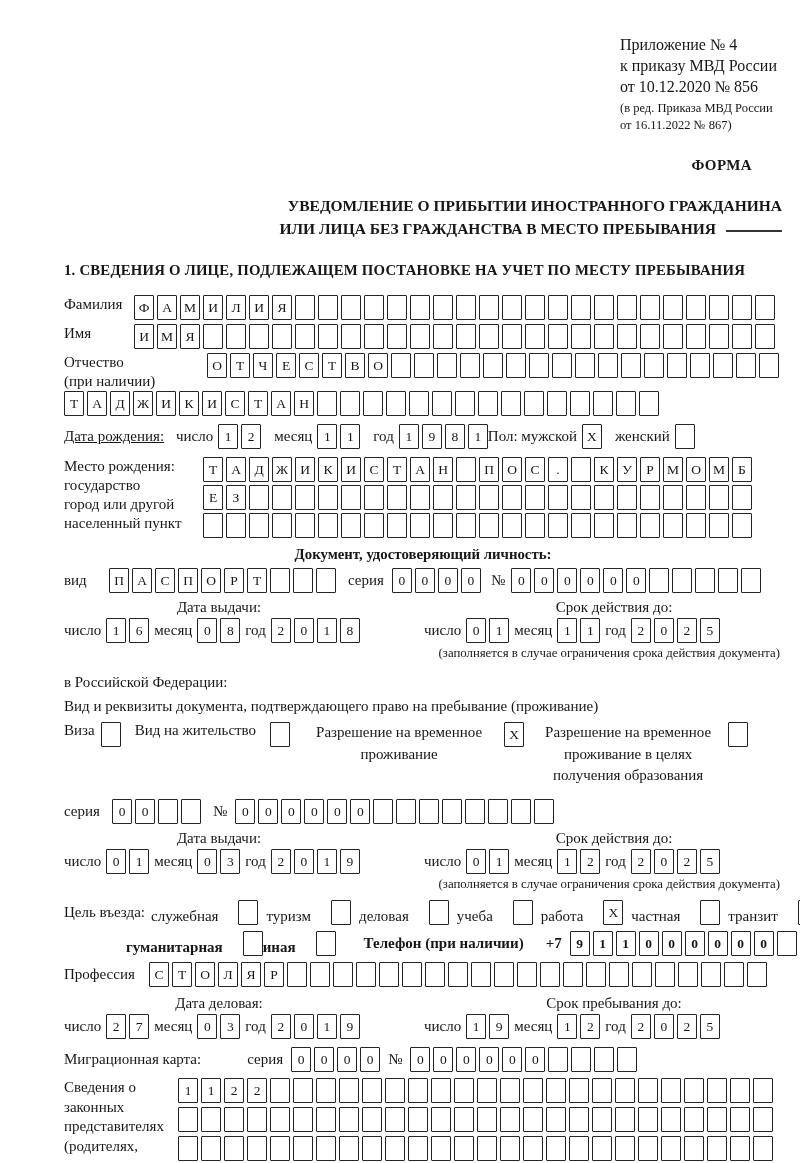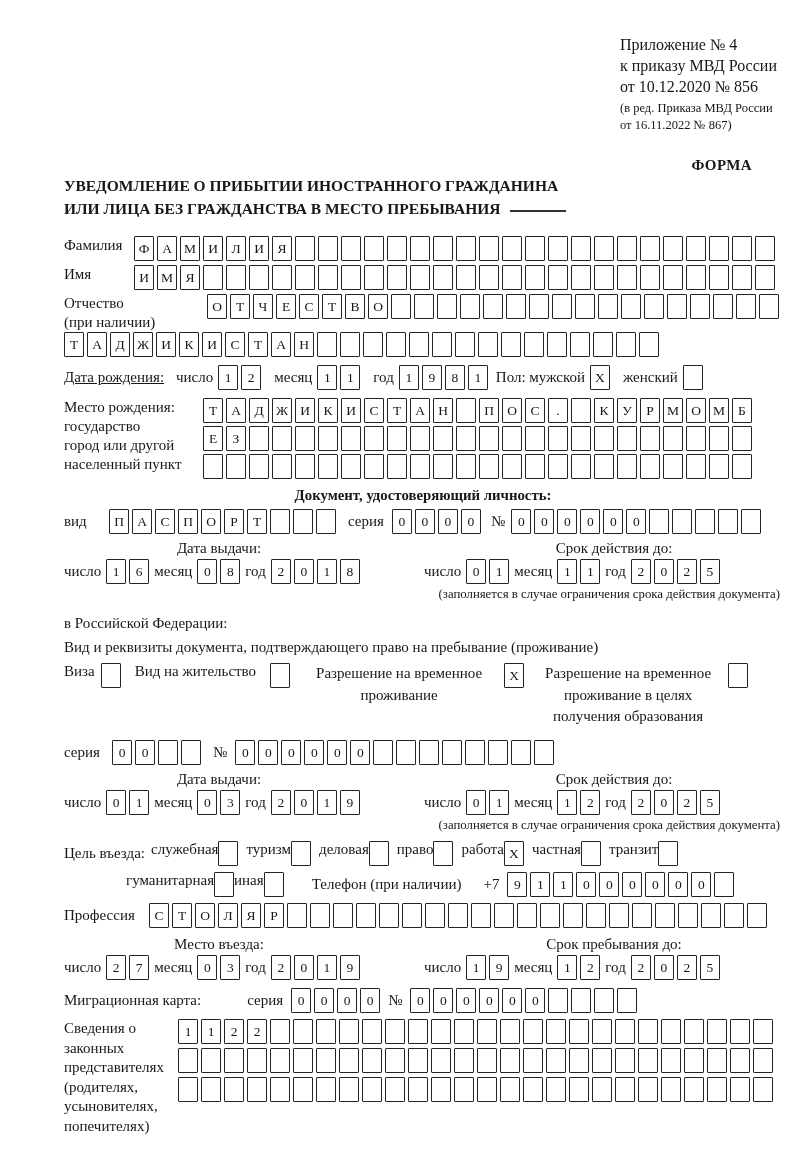--- a/index.html
+++ b/index.html
@@ -7,21 +7,21 @@
   .page{padding:34px 18px 0 64px;box-sizing:border-box;width:800px;}
 
   .multiline{white-space:pre-line;}
 
   
   .hdr-block{margin-left:556px;font-size:16px;line-height:1.32;}
   .hdr-note{margin-left:556px;font-size:12.5px;line-height:1.3;margin-top:3px;}
   .form-label{text-align:right;font-weight:bold;font-size:15px;margin:24px 30px 0 0;letter-spacing:.4px;}
 
   
-  .title{text-align:left;font-weight:bold;font-size:15.5px;line-height:1.5;}
+  .title{margin-top:20px;text-align:right;font-weight:bold;font-size:15.5px;line-height:1.5;}
   .title-l2 .u{display:inline-block;width:56px;border-bottom:2px solid #333;margin-left:10px;transform:translateY(-2px);}
   .sec-head{margin-top:22px;font-weight:bold;font-size:14.8px;letter-spacing:.2px;}
 
   
   .cells{display:inline-flex;gap:3px;flex-wrap:nowrap;}
   .cell{width:20px;height:25px;box-sizing:border-box;border:1.6px solid #242424;display:inline-flex;align-items:center;justify-content:center;font-size:13.5px;line-height:1;background:#fff;border-radius:1px;flex:0 0 auto;}
 
   .row{display:flex;align-items:flex-start;margin-top:4px;}
   .lbl{font-size:15px;line-height:19px;flex:0 0 auto;}
   .w70{width:70px;} .w143{width:143px;} .w116{width:116px;} .w139{width:139px;} .w85{width:85px;} .w114{width:114px;}
@@ -41,21 +41,21 @@
   .footnote{font-size:12.8px;margin-top:3px;}
   .footnote.right{text-align:right;margin-right:2px;}
 
   .center-txt{text-align:center;font-size:15px;line-height:1.45;}
   .doc-head{text-align:center;font-weight:bold;font-size:14.8px;margin-top:8px;}
 
   .chkline{display:flex;align-items:flex-start;margin-top:10px;font-size:15px;}
   .chk-item{display:flex;align-items:flex-start;}
   .gap6{width:6px;} .gap10{width:10px;} .gap14{width:14px;}
 
-  .opt{display:inline-flex;align-items:flex-start;gap:0;font-size:15px;}
+  .opt{display:inline-flex;align-items:flex-end;gap:20px;font-size:15px;}
 
   .mig-row{display:flex;align-items:center;margin-top:8px;font-size:15px;}
 
   .legal{display:flex;margin-top:6px;}
   .legal-lbl{font-size:15px;line-height:19.5px;}
   .legal-cells{display:flex;flex-direction:column;gap:4px;}
 
   .intro{font-size:15px;line-height:1.55;margin-top:10px;}
 </style>
 </head>
@@ -68,20 +68,21 @@
 от 10.12.2020 № 856</div>
   <div class="hdr-note multiline">(в ред. Приказа МВД России
 от 16.11.2022 № 867)</div>
   <div class="form-label">ФОРМА</div>
 
   <div class="title">
     <div>УВЕДОМЛЕНИЕ О ПРИБЫТИИ ИНОСТРАННОГО ГРАЖДАНИНА</div>
     <div class="title-l2"><span>ИЛИ ЛИЦА БЕЗ ГРАЖДАНСТВА В МЕСТО ПРЕБЫВАНИЯ</span><span class="u"></span></div>
   </div>
 
+  <div class="sec-head">1. СВЕДЕНИЯ О ЛИЦЕ, ПОДЛЕЖАЩЕМ ПОСТАНОВКЕ НА УЧЕТ ПО МЕСТУ ПРЕБЫВАНИЯ</div>
 
   <div class="row" style="margin-top:16px;">
     <span class="lbl w70">Фамилия</span>
     <span class="cells">
         <span class="cell">Ф</span>
         <span class="cell">А</span>
         <span class="cell">М</span>
         <span class="cell">И</span>
         <span class="cell">Л</span>
         <span class="cell">И</span>
@@ -221,21 +222,21 @@
           <span class="cell">1</span>
         </span>
       <span class="dl">год</span>
       <span class="cells">
           <span class="cell">1</span>
           <span class="cell">9</span>
           <span class="cell">8</span>
           <span class="cell">1</span>
         </span>
     </span>
-    <span class="dgrp" style="margin-left:8px;">
+    <span class="dgrp" style="">
       <span>Пол: мужской</span>
       <span class="cells">
           <span class="cell">X</span>
         </span>
       <span class="dl">женский</span>
       <span class="cells">
           <span class="cell"></span>
         </span>
     </span>
   </div>
@@ -545,21 +546,21 @@
           <span class="cell"></span>
         </span>
     </span>
     <span class="opt" style="margin-left:8px;">
       <span>деловая</span>
       <span class="cells">
           <span class="cell"></span>
         </span>
     </span>
     <span class="opt" style="margin-left:8px;">
-      <span>право</span>
+      <span>учеба</span>
       <span class="cells">
           <span class="cell"></span>
         </span>
     </span>
     <span class="opt" style="margin-left:8px;">
       <span>работа</span>
       <span class="cells">
           <span class="cell">X</span>
         </span>
     </span>
@@ -570,21 +571,21 @@
         </span>
     </span>
     <span class="opt" style="margin-left:8px;">
       <span>транзит</span>
       <span class="cells">
           <span class="cell"></span>
         </span>
     </span>
   </div>
 
-  <div class="row" style="align-items:center;margin-top:6px;">
+  <div class="row" style="align-items:center;margin-top:6px;font-weight:bold;">
     <span class="opt" style="margin-left:62px;">
       <span>гуманитарная</span>
       <span class="cells">
           <span class="cell"></span>
         </span>
     </span>
     <span class="opt" style="">
       <span>иная</span>
       <span class="cells">
           <span class="cell"></span>
@@ -634,21 +635,21 @@
         <span class="cell"></span>
         <span class="cell"></span>
         <span class="cell"></span>
         <span class="cell"></span>
         <span class="cell"></span>
       </span>
   </div>
 
   <div class="dates-row" style="margin-top:8px;">
     <div class="date-col left">
-      <div class="date-title">Место въезда:</div>
+      <div class="date-title">Дата деловая:</div>
       <div class="date-fields">
         <span>число</span>
         <span class="cells">
             <span class="cell">2</span>
             <span class="cell">7</span>
           </span>
         <span class="dl">месяц</span>
         <span class="cells">
             <span class="cell">0</span>
             <span class="cell">3</span>

